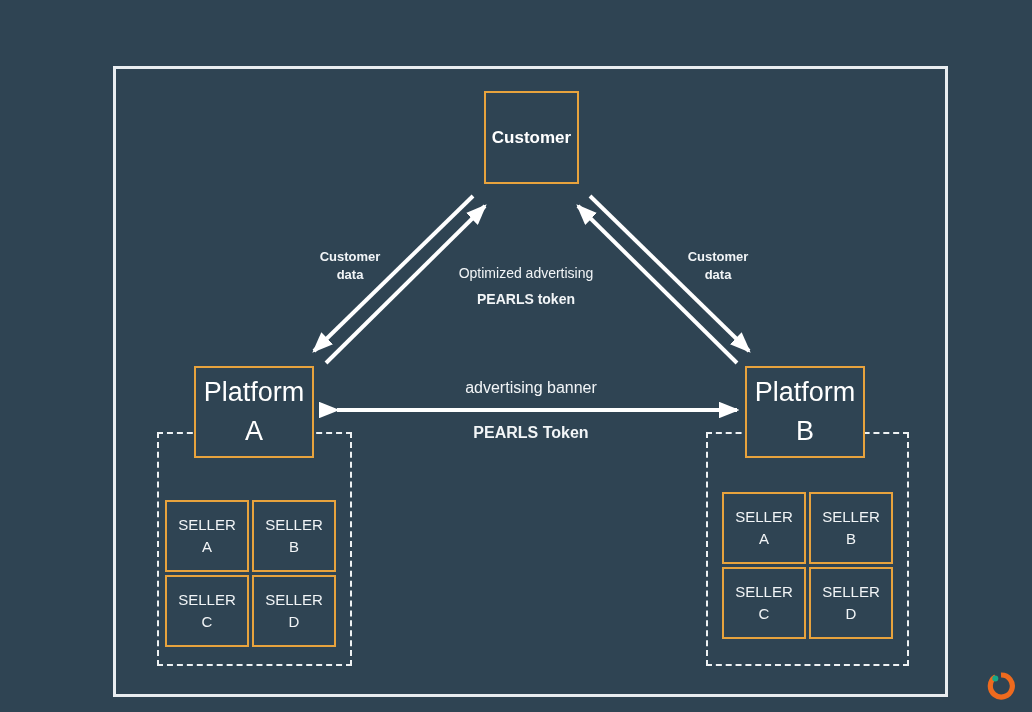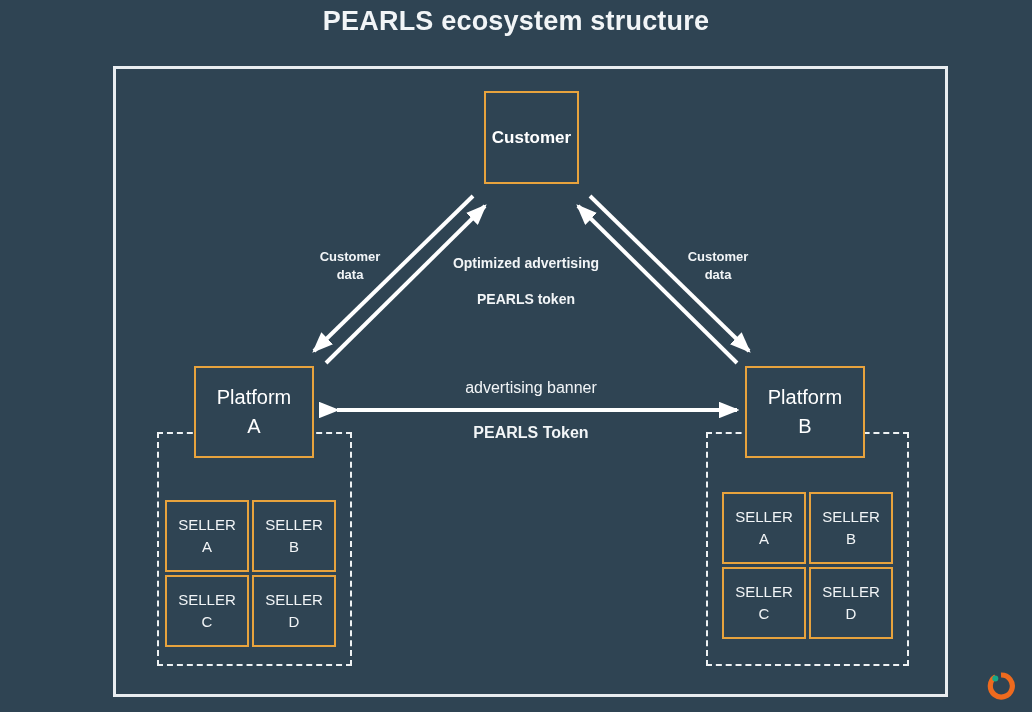--- a/index.html
+++ b/index.html
@@ -70,21 +70,21 @@
     top: 91px;
     width: 95px;
     height: 93px;
     font-size: 17px;
     font-weight: bold;
   }
 
   .platform-box {
     width: 120px;
     height: 92px;
-    font-size: 20px;
+    font-size: 27px;
     font-weight: normal;
     z-index: 3;
     background: #2f4453;
   }
   #platform-a-box { left: 194px; top: 366px; }
   #platform-b-box { left: 745px; top: 366px; }
   .platform-box .ln2 { margin-top: 1px; }
 
   
   .group-dashed {
@@ -130,22 +130,22 @@
   }
   #label-customer-data-left {
     left: 300px; top: 248px; width: 100px;
     font-size: 13px; font-weight: bold;
   }
   #label-customer-data-right {
     left: 668px; top: 248px; width: 100px;
     font-size: 13px; font-weight: bold;
   }
   #label-optimized {
-    left: 421px; top: 254px; width: 210px;
-    font-size: 14px; font-weight: bold;
+    left: 421px; top: 264px; width: 210px;
+    font-size: 14px; font-weight: normal;
   }
   #label-pearls-token-center {
     left: 421px; top: 290px; width: 210px;
     font-size: 14px; font-weight: bold;
   }
   #label-advertising-banner {
     left: 431px; top: 377px; width: 200px;
     font-size: 16px; font-weight: normal;
   }
   #label-pearls-token-bottom {
@@ -160,21 +160,20 @@
     top: 671px;
     width: 30px;
     height: 30px;
   }
 </style>
 </head>
 <body>
 
 <div id="stage">
 
-  <div id="title">PEARLS ecosystem structure</div>
 
   <div id="frame"></div>
 
   <svg id="connectors" viewBox="0 0 1032 712" width="1032" height="712">
     <defs>
       <marker id="arrowhead" markerWidth="5.2" markerHeight="4.2" refX="4.6" refY="2.1" orient="auto" markerUnits="strokeWidth">
         <path d="M0,0 L5.2,2.1 L0,4.2 z" fill="#ffffff"></path>
       </marker>
     </defs>
 

